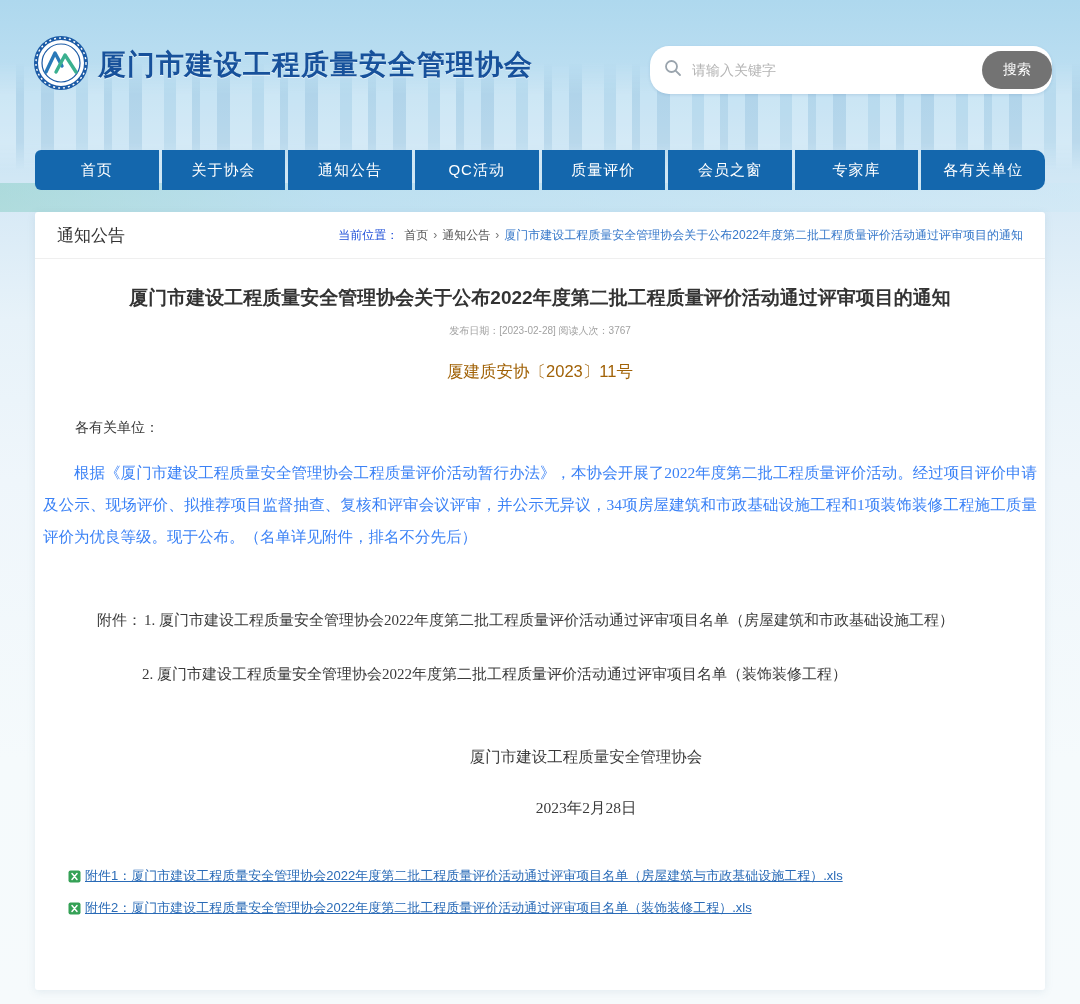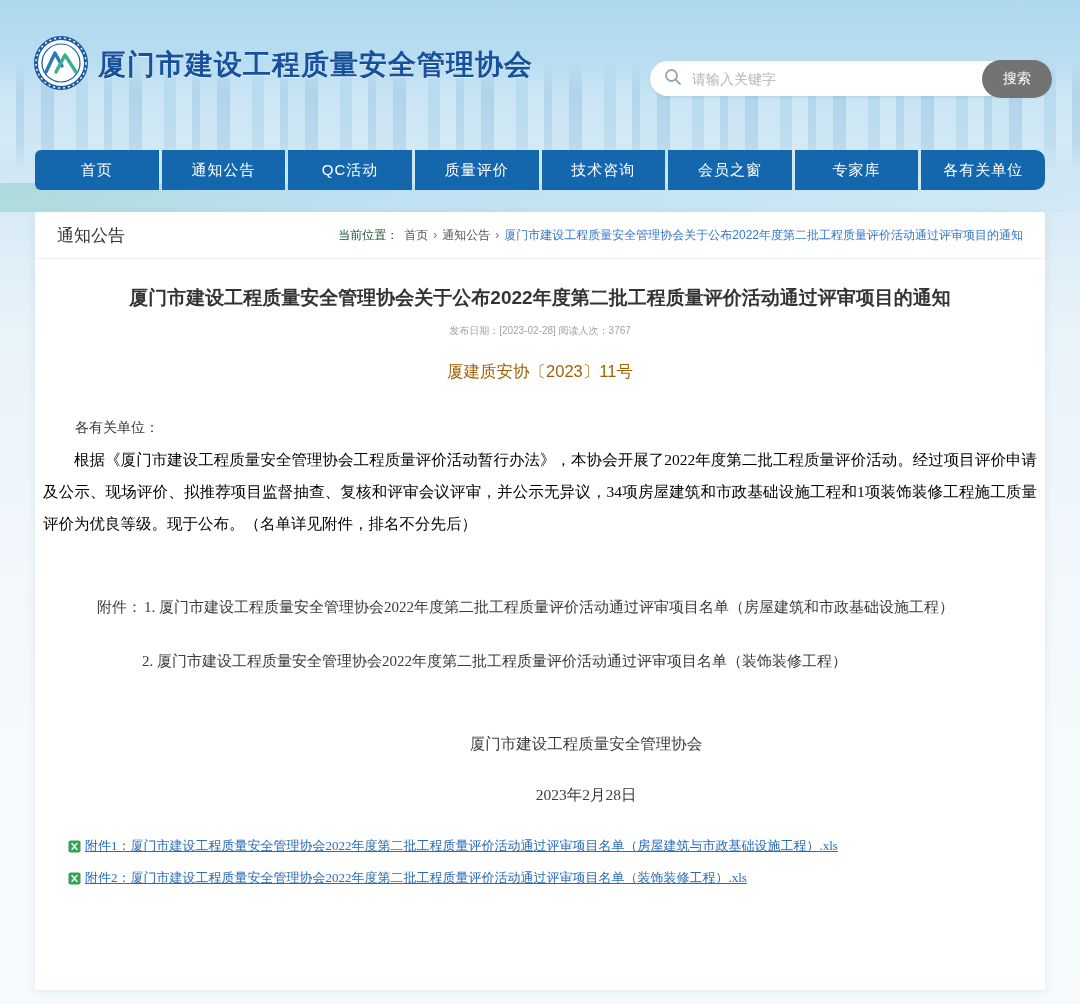--- a/index.html
+++ b/index.html
@@ -27,21 +27,21 @@
 
   
   header { position:absolute; top:0; left:0; width:1080px; height:150px; }
   .logo { position:absolute; left:34px; top:36px; width:54px; height:54px; }
   .site-title {
     position:absolute; left:98px; top:46px;
     font-size:28px; font-weight:bold; color:#17519b; letter-spacing:1px;
     text-shadow:0 1px 0 rgba(255,255,255,.6);
   }
   .searchbar {
-    position:absolute; right:28px; top:61px; width:402px; height:35px;
+    position:absolute; right:28px; top:46px; width:402px; height:48px;
     background:#fff; border-radius:19px; box-shadow:0 1px 3px rgba(60,110,160,.18);
     display:flex; align-items:center;
   }
   .searchbar .mag { margin-left:14px; flex:0 0 auto; }
   .searchbar input {
     flex:1; border:none; outline:none; background:transparent;
     font-size:14px; color:#333; padding:0 10px;
     font-family:"Liberation Sans","DejaVu Sans",sans-serif;
   }
   .searchbar input::placeholder { color:#b4b4b4; }
@@ -64,47 +64,47 @@
   .card {
     position:absolute; top:212px; left:35px; width:1010px; height:778px;
     background:#fff; border-radius:3px; box-shadow:0 2px 8px rgba(90,130,160,.12);
   }
   .card-head {
     height:47px; padding:0 22px; display:flex; align-items:center; justify-content:space-between;
     border-bottom:1px solid #efefef;
   }
   .section-title { font-size:17px; color:#333; }
   .crumbs { font-size:12px; color:#666; white-space:nowrap; }
-  .crumbs .loc { color:#14532d; margin-right:6px; }
+  .crumbs .loc { color:#1d4ed8; margin-right:6px; }
   .crumbs a { color:#555; text-decoration:none; cursor:pointer; }
   .crumbs .sep { margin:0 5px; color:#777; }
   .crumbs .current { color:#3577c9; }
 
   article { position:relative; font-family:"Liberation Serif","DejaVu Serif",serif; }
   .a-title {
     margin-top:26px; text-align:center; font-size:19px; font-weight:bold; color:#333;
     font-family:"Liberation Sans","DejaVu Sans",sans-serif;
   }
   .a-meta { margin-top:13px; text-align:center; font-size:10px; color:#a2a2a2;
     font-family:"Liberation Sans","DejaVu Sans",sans-serif; }
   .a-docno { margin-top:23px; text-align:center; font-size:16.5px; color:#a16207;
     font-family:"Liberation Sans","DejaVu Sans",sans-serif; font-weight:500; }
   .salutation { margin:36px 0 0 40px; font-size:14px; color:#3a3a3a; }
   .body-text {
-    margin:7px 8px 0 8px; font-size:15.5px; color:#000000;
+    margin:20px 8px 0 8px; font-size:15.5px; color:#3b82f6;
     line-height:32px; text-indent:2em; text-align:justify;
   }
   .att-note { margin-top:56px; font-size:15px; color:#3a3a3a; }
   .att-row { margin-left:62px; line-height:22px; }
   .att-row.second { margin-left:107px; margin-top:32px; }
   .att-label { margin-right:2px; }
   .sig { margin-top:62px; text-align:center; transform:translateX(46px); font-size:15.5px; color:#3a3a3a; }
   .sig-date { margin-top:30px; text-align:center; transform:translateX(46px); font-size:15.5px; color:#3a3a3a; }
 
-  .downloads { margin-top:31px; font-family:Liberation Serif, serif; }
+  .downloads { margin-top:48px; font-family:Liberation Sans, sans-serif; }
   .dl-row { margin:0 0 14px 33px; display:flex; align-items:center; }
   .dl-row svg { flex:0 0 auto; margin-right:4px; }
   .dl-row a { font-size:13px; color:#2a6bb7; text-decoration:underline; cursor:pointer; }
 </style>
 </head>
 <body>
 
 <div class="hero-bg">
   <div class="skyline"></div>
   <div class="water"></div>
@@ -128,24 +128,24 @@
         <line x1="11.8" y1="11.8" x2="16" y2="16" stroke="#9aa4ad" stroke-width="1.8" stroke-linecap="round"></line>
       </svg>
     </span>
     <input type="text" placeholder="请输入关键字" style="">
     <button class="search-btn">搜索</button>
   </div>
 </header>
 
 <nav>
   <a class="nav-item">首页</a>
+  <a class="nav-item">关于协会</a>
   <a class="nav-item">通知公告</a>
   <a class="nav-item">QC活动</a>
   <a class="nav-item">质量评价</a>
-  <a class="nav-item">技术咨询</a>
   <a class="nav-item">会员之窗</a>
   <a class="nav-item">专家库</a>
   <a class="nav-item">各有关单位</a>
 </nav>
 
 <main class="card">
   <div class="card-head">
     <span class="section-title">通知公告</span>
     <div class="crumbs">
       <span class="loc">当前位置：</span><a>首页</a><span class="sep">›</span><a>通知公告</a><span class="sep">›</span><span class="current">厦门市建设工程质量安全管理协会关于公布2022年度第二批工程质量评价活动通过评审项目的通知</span>

